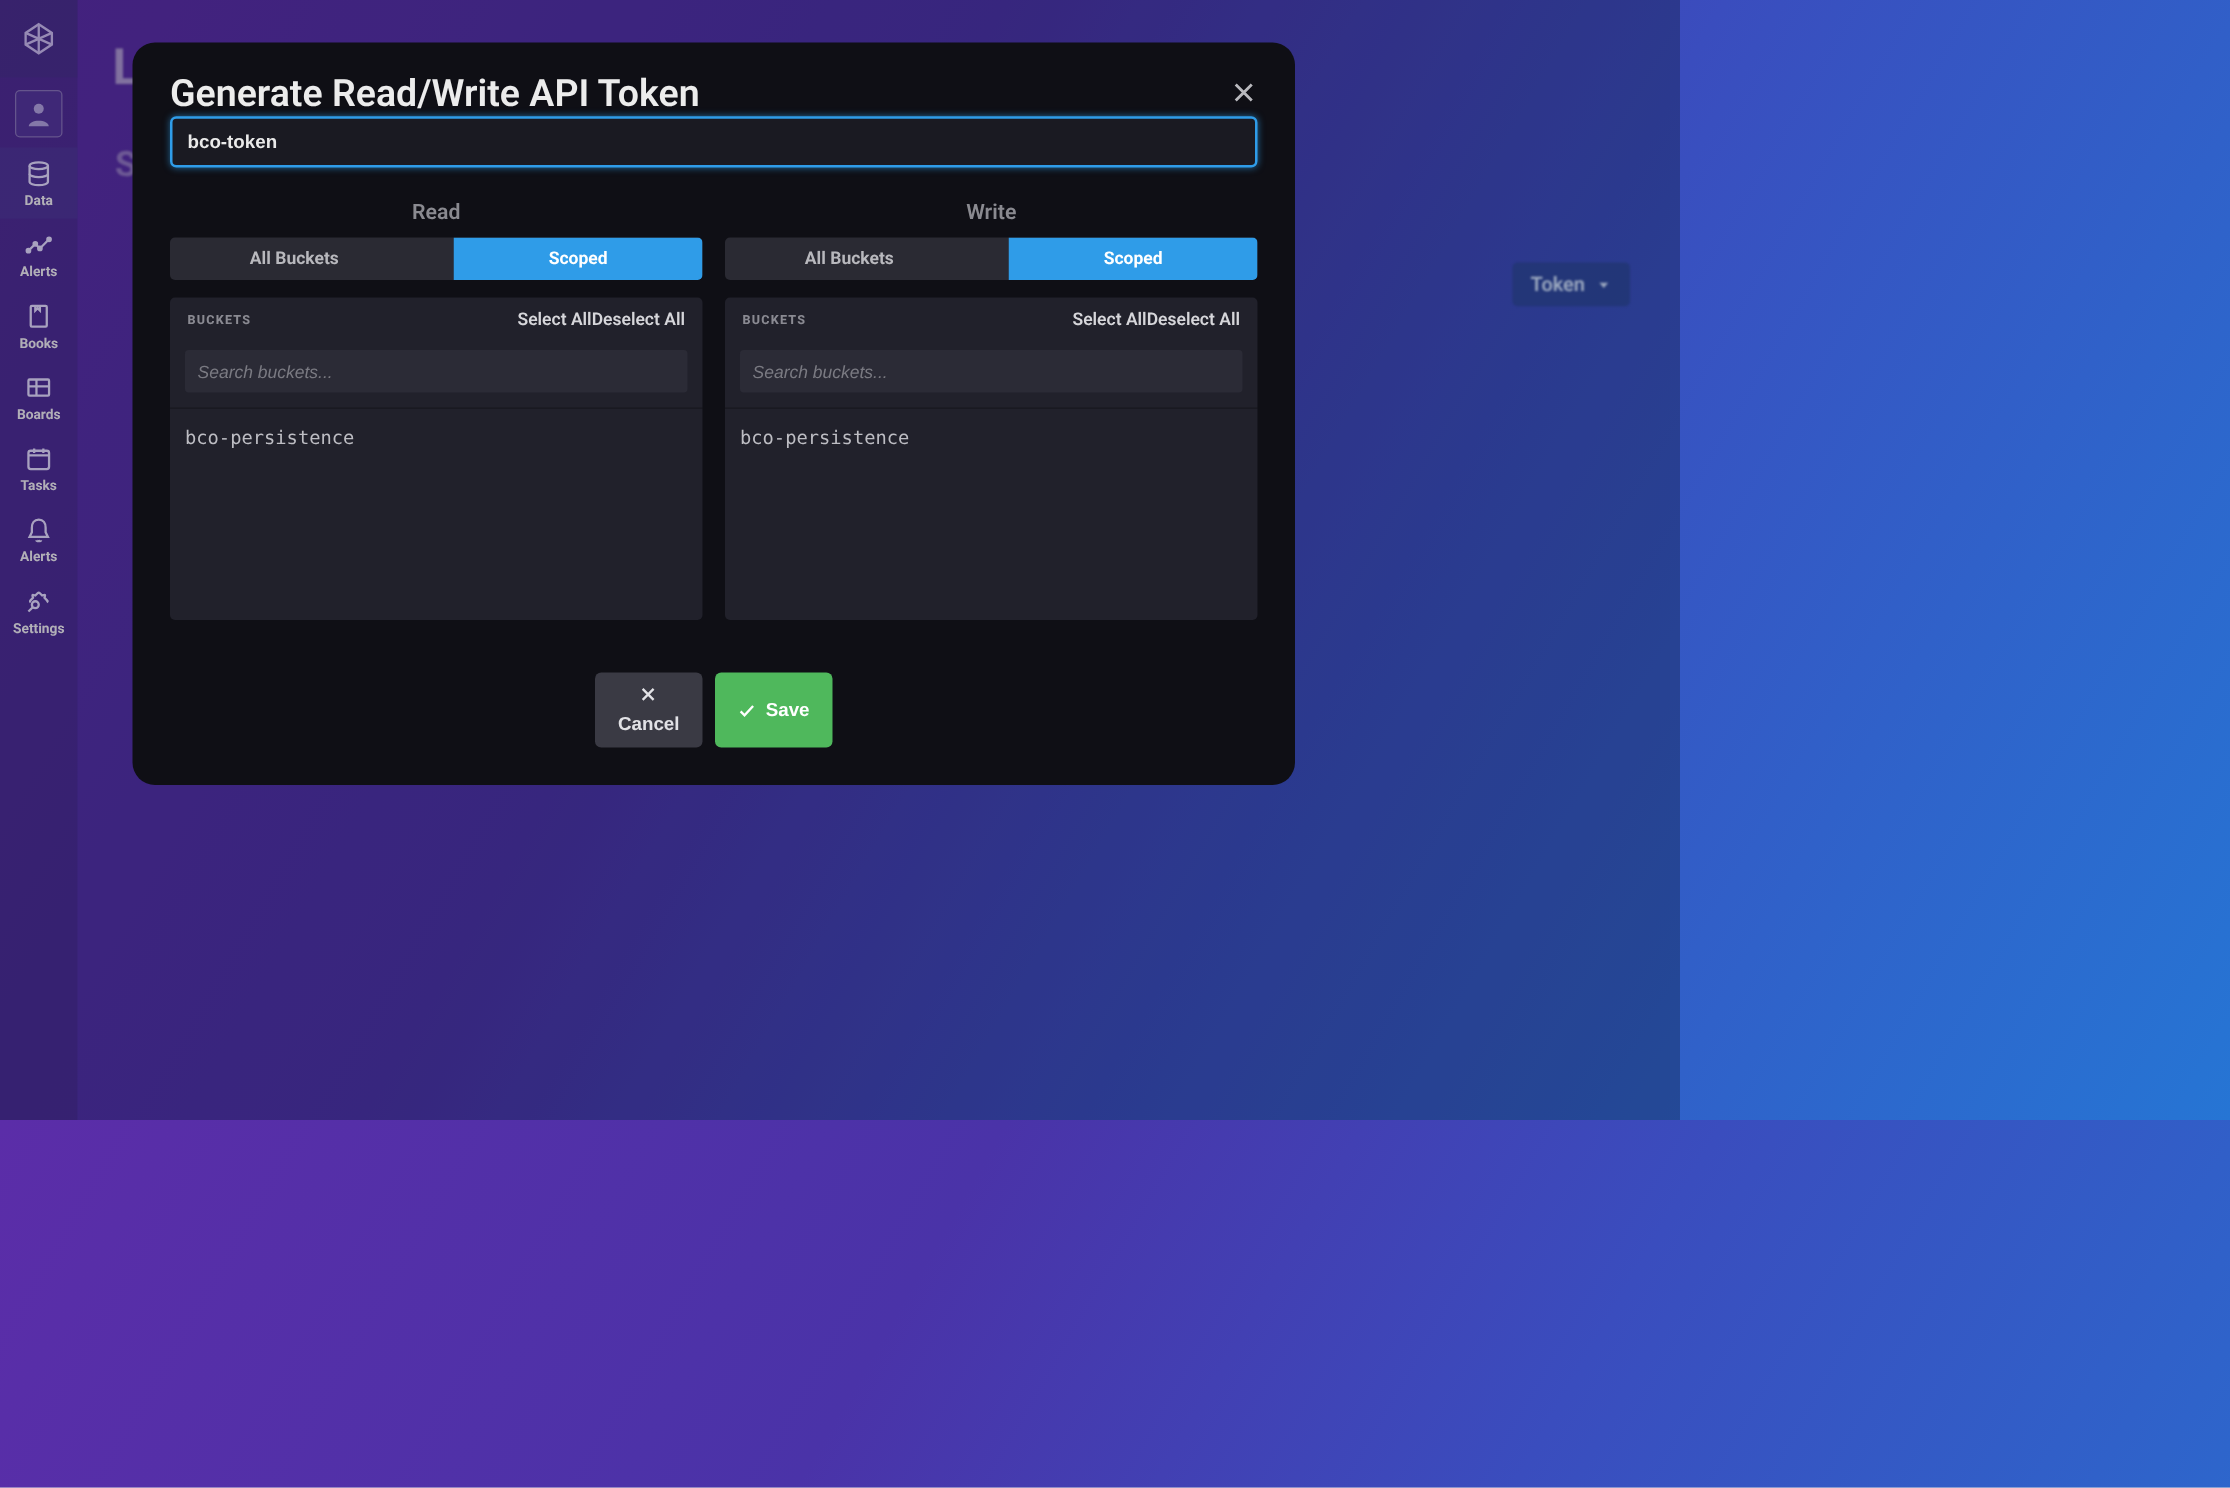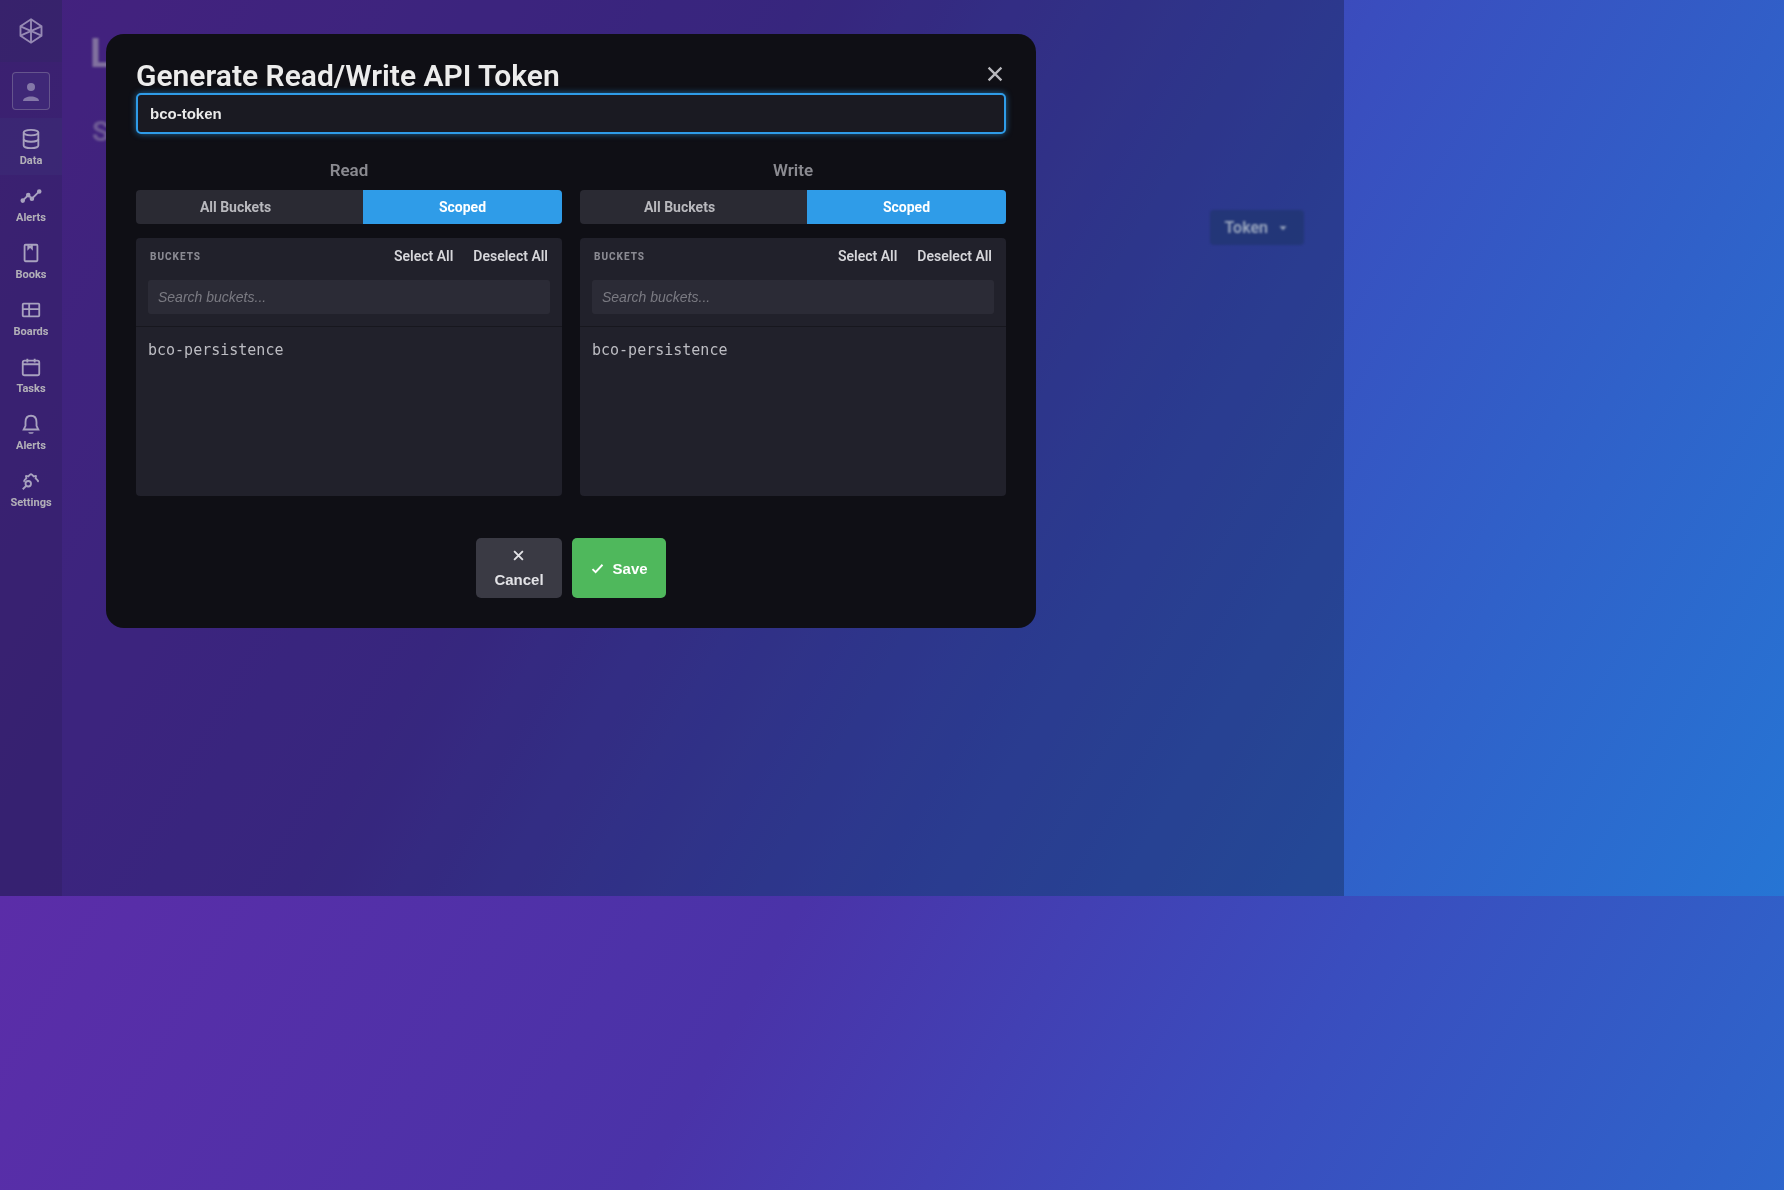--- a/index.html
+++ b/index.html
@@ -121,21 +121,21 @@
 }
 .seg-btn.active { background: #2f9ce8; color: #fff; margin-left: 28px; }
 
 .bucket-panel {
   margin-top: 14px; background: #21212b; border-radius: 4px;
   display:flex; flex-direction:column;
   height: 258px;
 }
 .bucket-header { display:flex; justify-content: space-between; align-items:center; padding: 10px 14px; }
 .bucket-title { font-size: 10px; font-weight: 800; letter-spacing: 1px; color: #8a8a92; }
-.bucket-actions { display:flex; gap: 20px; }
+.bucket-actions { display:flex; }
 .bucket-action-link { font-size: 14px; font-weight: 600; color: #d6d6da; cursor:pointer; }
 .bucket-search-wrap { padding: 6px 12px 12px 12px; border-bottom: 1px solid rgba(0,0,0,0.3); }
 .bucket-search {
   width: 100%; background: #2b2b36; border: none; border-radius: 3px;
   padding: 9px 10px; color: #eee; font-size: 14px; font-style: italic;
   outline: none;
 }
 .bucket-search::placeholder { color: #7a7a82; font-style: italic; }
 .bucket-list { flex:1; padding: 10px 12px; }
 .bucket-item {

